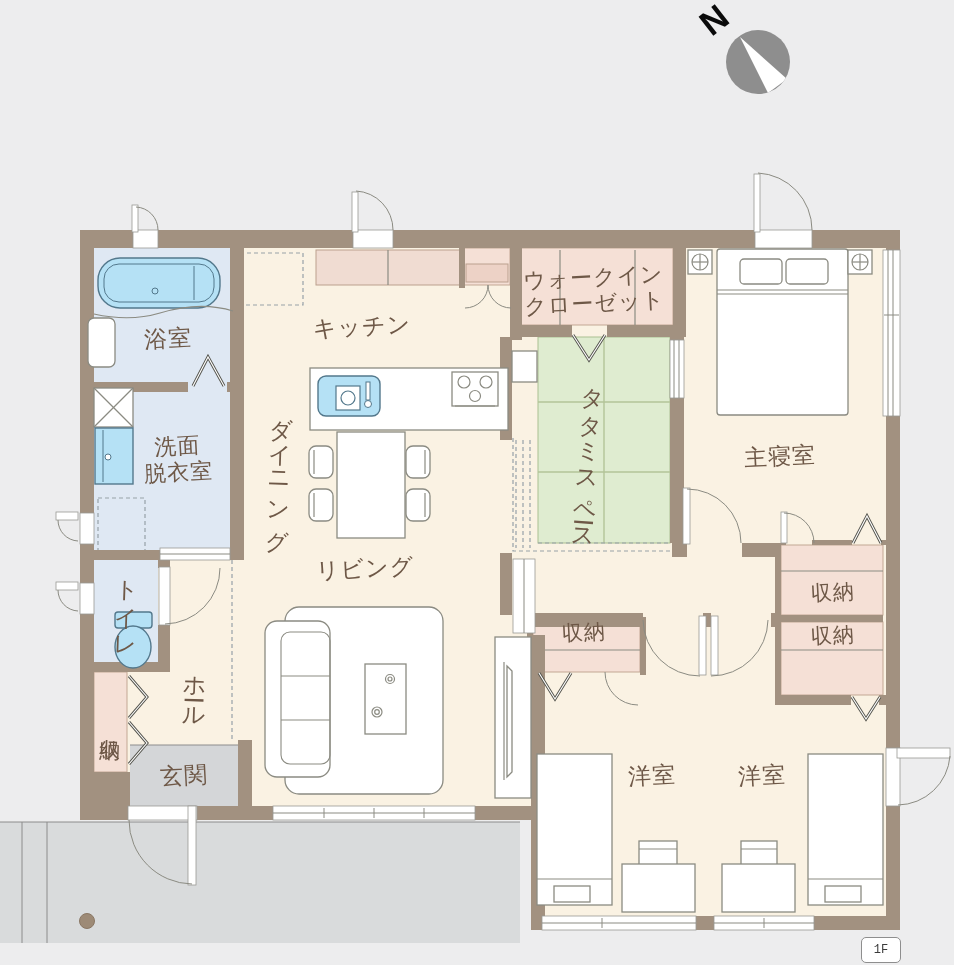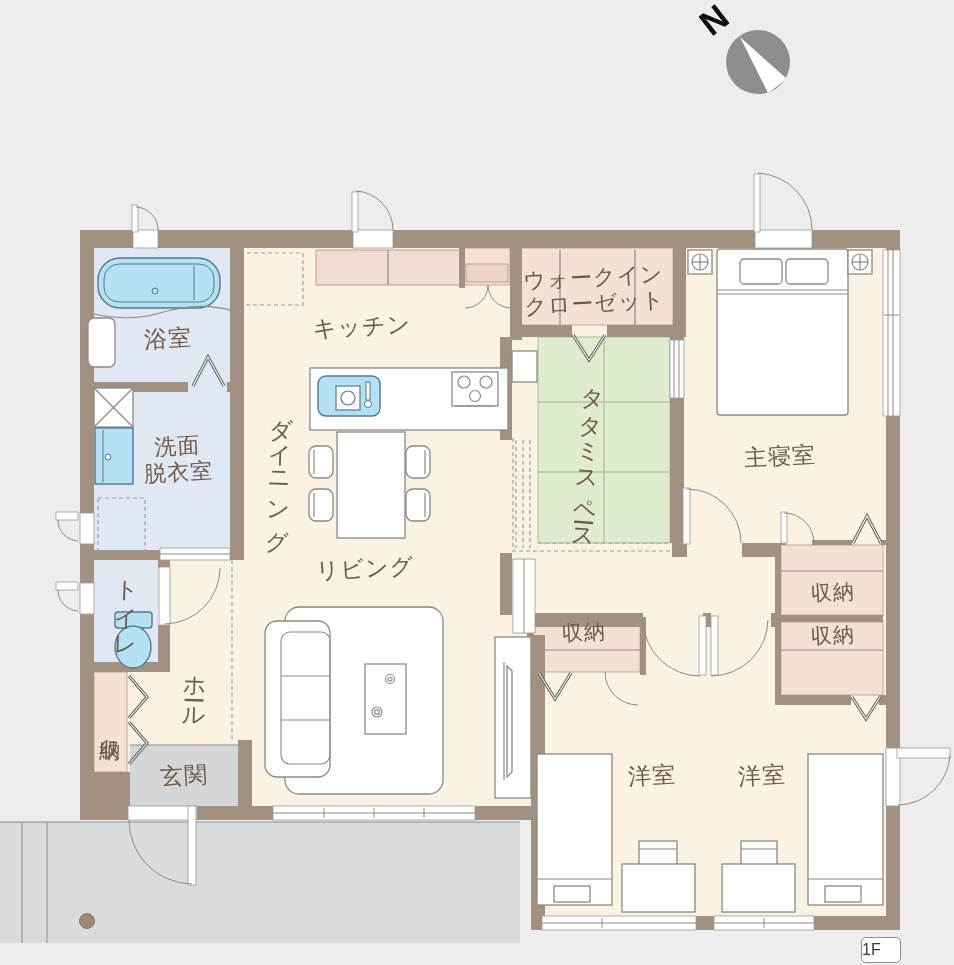--- a/index.html
+++ b/index.html
@@ -36,22 +36,22 @@
   .lbl.v{writing-mode:vertical-rl;letter-spacing:2px;transform:translate(-50%,-50%) rotate(2deg);}
   .lbl.v4{writing-mode:vertical-rl;letter-spacing:2px;transform:translate(-50%,-50%) rotate(4deg);}
   .lbl.sm{font-size:21px;}
   .lbl.two{text-align:center;font-size:22px;}
   .north{
     position:absolute;left:714px;top:20px;transform:translate(-50%,-50%) rotate(-38deg);
     font-family:"Liberation Sans",sans-serif;font-weight:bold;font-size:35px;color:#0a0a0a;
   }
   .badge{
     position:absolute;left:861px;top:937px;width:38px;height:24px;background:#fff;
-    border:1.5px solid #8e8e8e;border-radius:5px;display:flex;align-items:center;
-    font-family:Liberation Sans, sans-serif;font-size:16px;color:#3a3a3a;
+    border:1.5px solid #8e8e8e;border-radius:5px;display:flex;align-items:center;justify-content:center;
+    font-family:Liberation Mono, monospace;font-size:12px;color:#3a3a3a;
   }
 </style>
 </head>
 <body>
 
 <svg width="954" height="965" viewBox="0 0 954 965">
   <defs>
     <clipPath id="compclip">
         <circle cx="758" cy="62" r="32"></circle>
       </clipPath>

